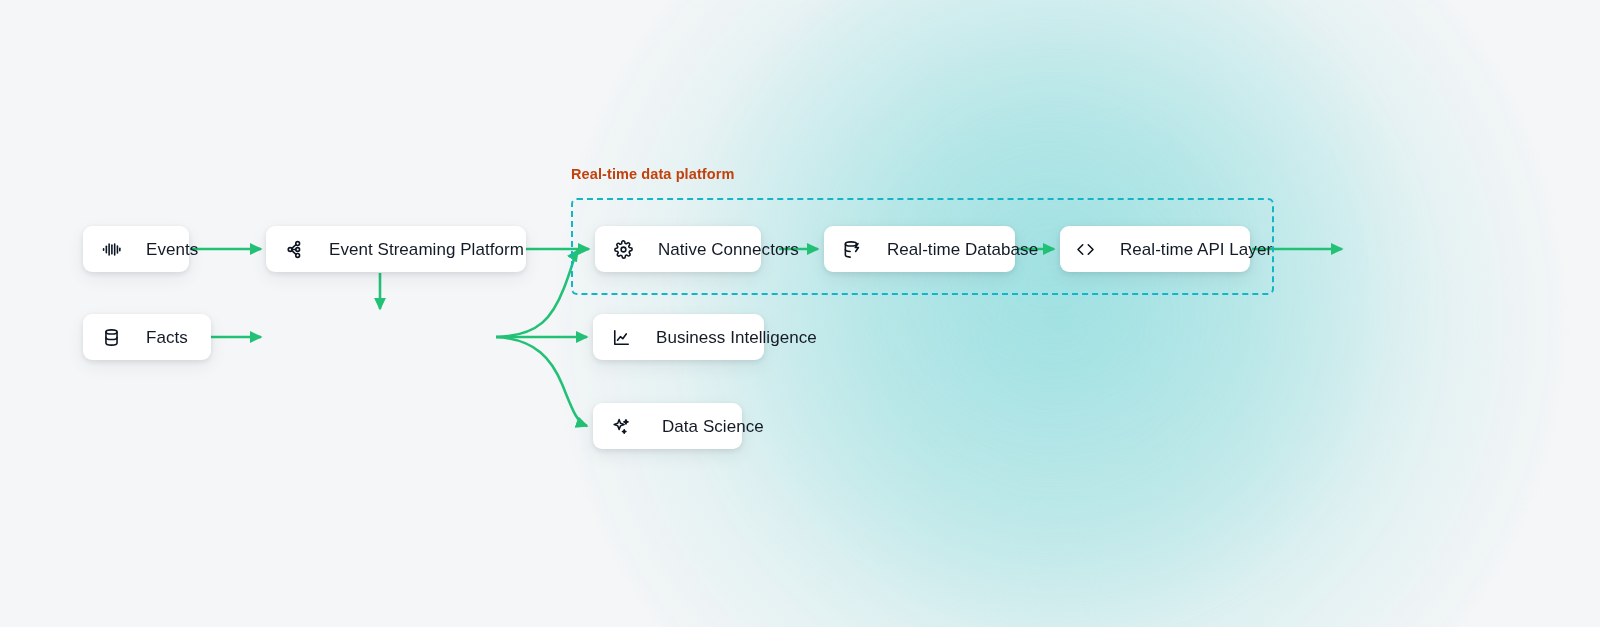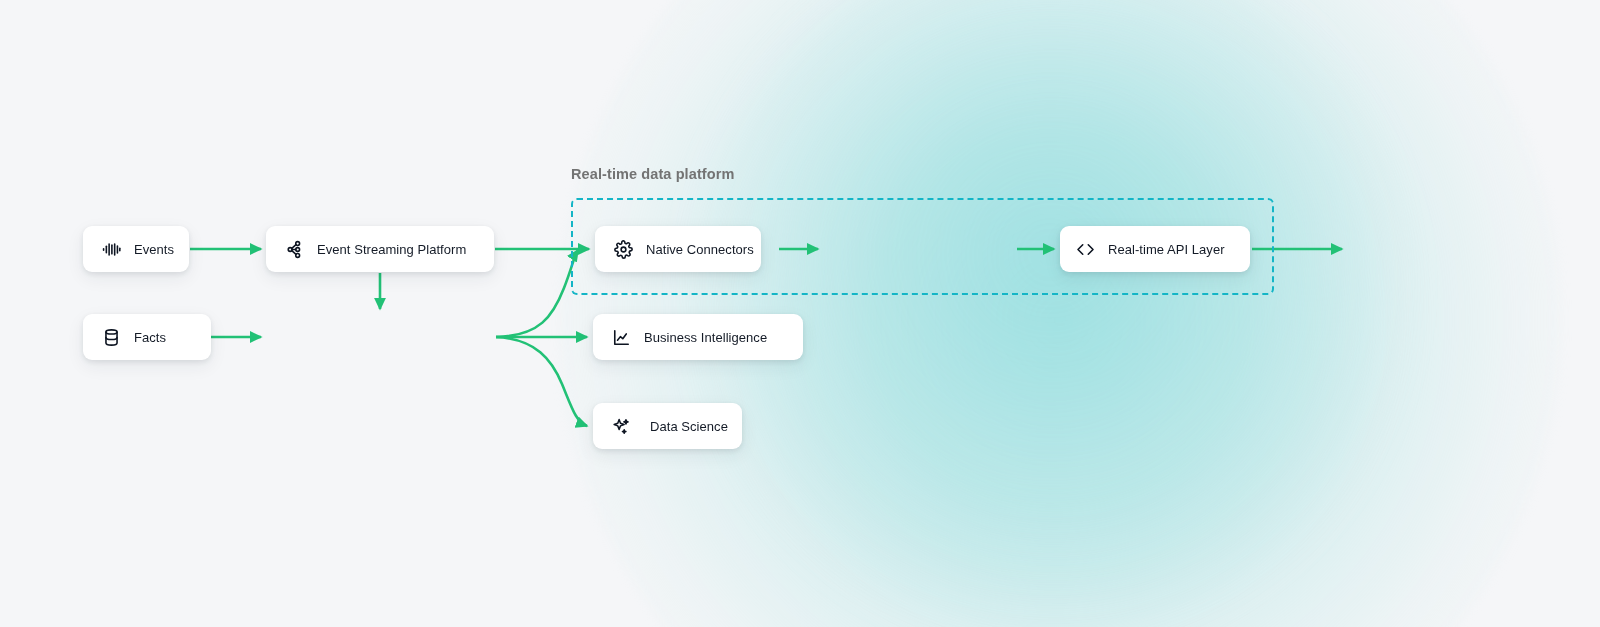--- a/index.html
+++ b/index.html
@@ -60,21 +60,21 @@
   .group-box {
     position: absolute;
     border: 2px dashed #14b5c6;
     border-radius: 6px;
     box-sizing: border-box;
   }
   .group-label {
     position: absolute;
     font-size: 14.5px;
     font-weight: bold;
-    color: #737373;
+    color: #c2410c;
     letter-spacing: 0.1px;
     white-space: nowrap;
   }
 
   .node {
     position: absolute;
     display: flex;
     align-items: center;
     box-sizing: border-box;
     background: #ffffff;
@@ -90,24 +90,25 @@
     display: flex;
     align-items: center;
     justify-content: center;
     width: 19px;
     height: 19px;
     flex: 0 0 19px;
     color: #0d1421;
   }
   .node .ico svg { display:block; }
   .node .lbl {
-    font-size: 13px;
+    font-size: 17px;
     color: #141b27;
     letter-spacing: 0.05px;
     line-height: 1;
+    margin-left: 12px;
   }
 </style>
 </head>
 <body>
 
 <div id="canvas">
 
   <div class="glow"></div>
   <div class="glow2"></div>
 
@@ -163,21 +164,21 @@
     <span class="ico">
       <svg viewBox="0 0 24 24" width="19" height="19" fill="none" stroke="currentColor" stroke-width="2" stroke-linecap="round" stroke-linejoin="round">
         <ellipse cx="12" cy="5" rx="7" ry="2.6"></ellipse>
         <path d="M5 5v14c0 1.44 3.13 2.6 7 2.6s7-1.16 7-2.6V5"></path>
         <path d="M5 12c0 1.44 3.13 2.6 7 2.6s7-1.16 7-2.6"></path>
       </svg>
     </span>
     <span class="lbl">Facts</span>
   </div>
 
-  <div class="node" style="left:266px; top:226px; width:228px;">
+  <div class="node" style="left:266px; top:226px; width:260px;">
     <span class="ico">
       <svg viewBox="0 0 24 24" width="19" height="19" fill="none" stroke="currentColor" stroke-width="2" stroke-linecap="round" stroke-linejoin="round">
         <circle cx="16" cy="4.5" r="2.4"></circle>
         <circle cx="16" cy="19.5" r="2.4"></circle>
         <circle cx="6.5" cy="12" r="2.4"></circle>
         <circle cx="16" cy="12" r="2.4"></circle>
         <path d="M8.9 12h4.7"></path>
         <path d="M8.6 10.6 13.9 5.9"></path>
         <path d="M8.6 13.4 13.9 18.1"></path>
       </svg>
@@ -189,33 +190,44 @@
   <div class="node" style="left:595px; top:226px; width:166px;">
     <span class="ico">
       <svg viewBox="0 0 24 24" width="19" height="19" fill="none" stroke="currentColor" stroke-width="2" stroke-linecap="round" stroke-linejoin="round">
         <path d="M19.4 15a1.6 1.6 0 0 0 .32 1.77l.06.06a1.93 1.93 0 1 1-2.74 2.74l-.06-.06a1.6 1.6 0 0 0-1.77-.32 1.6 1.6 0 0 0-.97 1.47V21a1.94 1.94 0 0 1-3.88 0v-.1a1.6 1.6 0 0 0-1.05-1.47 1.6 1.6 0 0 0-1.77.32l-.06.06a1.93 1.93 0 1 1-2.74-2.74l.06-.06a1.6 1.6 0 0 0 .32-1.77 1.6 1.6 0 0 0-1.47-.97H3a1.94 1.94 0 0 1 0-3.88h.1a1.6 1.6 0 0 0 1.47-1.05 1.6 1.6 0 0 0-.32-1.77l-.06-.06a1.94 1.94 0 1 1 2.74-2.74l.06.06a1.6 1.6 0 0 0 1.77.32h.08a1.6 1.6 0 0 0 .97-1.47V3a1.94 1.94 0 1 1 3.88 0v.1a1.6 1.6 0 0 0 .97 1.47 1.6 1.6 0 0 0 1.77-.32l.06-.06a1.94 1.94 0 1 1 2.74 2.74l-.06.06a1.6 1.6 0 0 0-.32 1.77v.08a1.6 1.6 0 0 0 1.47.97H21a1.94 1.94 0 0 1 0 3.88h-.1a1.6 1.6 0 0 0-1.5.97z"></path>
         <circle cx="12" cy="12" r="3"></circle>
       </svg>
     </span>
     <span class="lbl">Native Connectors</span>
   </div>
 
+  <div class="node" style="left:824px; top:226px; width:191px;">
+    <span class="ico">
+      <svg viewBox="0 0 24 24" width="19" height="19" fill="none" stroke="currentColor" stroke-width="2" stroke-linecap="round" stroke-linejoin="round">
+        <ellipse cx="10" cy="5" rx="7" ry="2.6"></ellipse>
+        <path d="M3 5v14c0 1.3 2.6 2.4 6 2.6"></path>
+        <path d="M3 12c0 1.3 2.6 2.4 6 2.6"></path>
+        <path d="M19 4.5 15.5 9.5h4L16 14.5"></path>
+      </svg>
+    </span>
+    <span class="lbl">Real-time Database</span>
+  </div>
 
   <div class="node" style="left:1060px; top:226px; width:190px;padding-left:16px;">
     <span class="ico">
       <svg viewBox="0 0 24 24" width="19" height="19" fill="none" stroke="currentColor" stroke-width="2" stroke-linecap="round" stroke-linejoin="round">
         <path d="M8.5 6 2.5 12l6 6"></path>
         <path d="M15.5 6l6 6-6 6"></path>
       </svg>
     </span>
     <span class="lbl">Real-time API Layer</span>
   </div>
 
 
-  <div class="node" style="left:593px; top:314px; width:210px;">
+  <div class="node" style="left:593px; top:314px; width:171px;">
     <span class="ico">
       <svg viewBox="0 0 24 24" width="19" height="19" fill="none" stroke="currentColor" stroke-width="2" stroke-linecap="round" stroke-linejoin="round">
         <path d="M3.5 3.5v17h17"></path>
         <path d="M7 15.5l3.6-4.6 3 2.6 4.4-6"></path>
       </svg>
     </span>
     <span class="lbl">Business Intelligence</span>
   </div>
 
   <div class="node" style="left:593px; top:403px; width:149px;gap:19px;">

